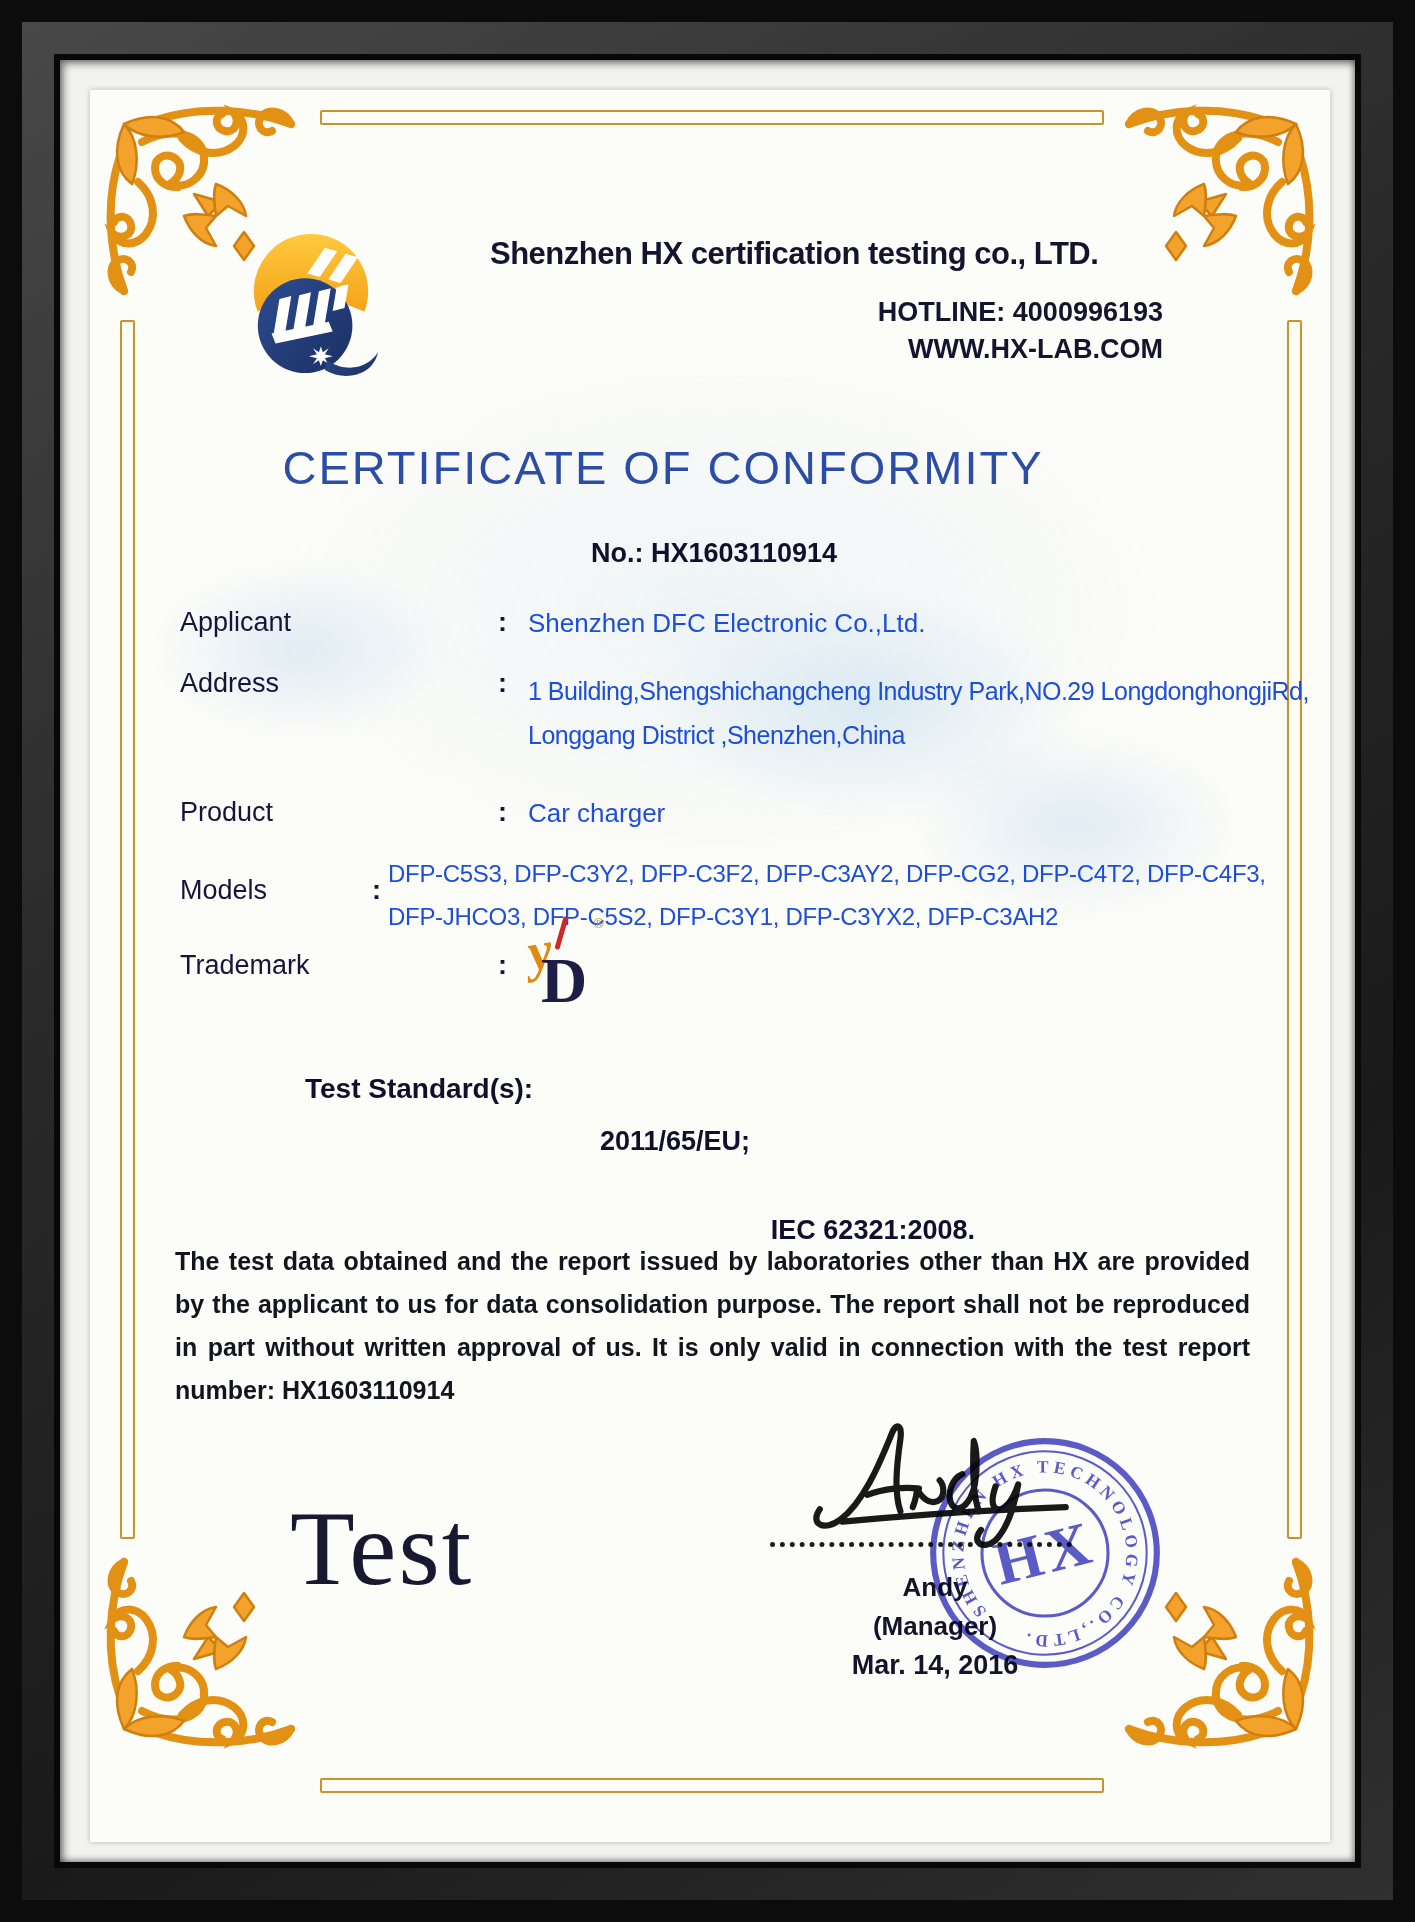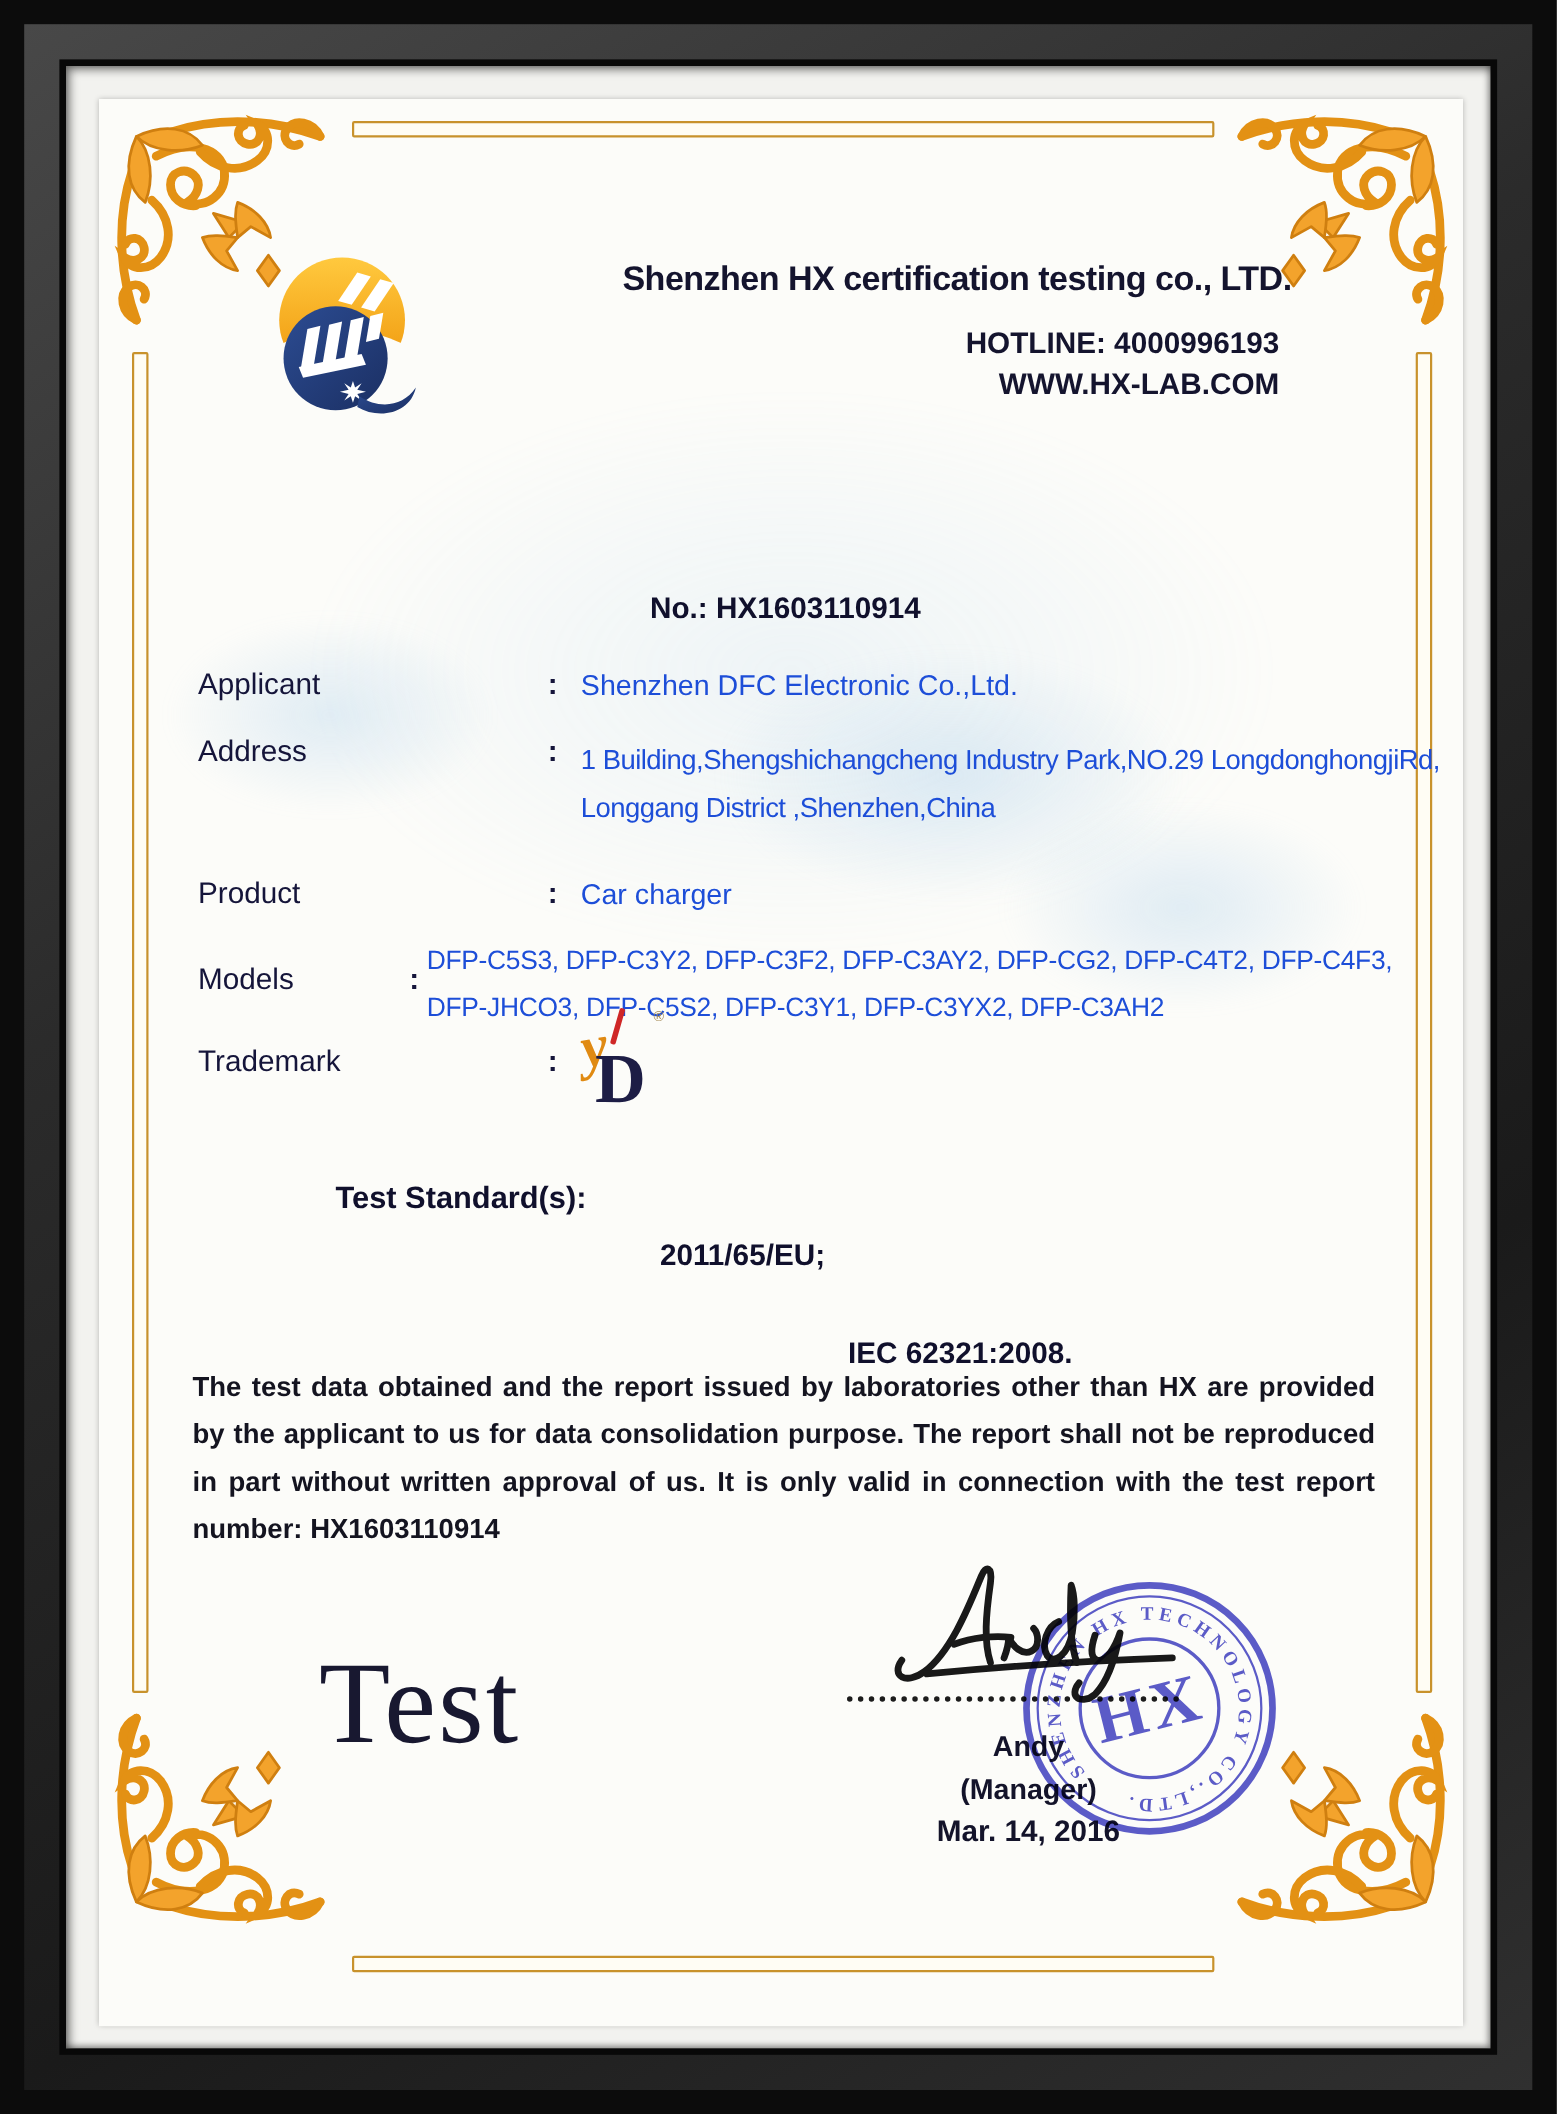--- a/index.html
+++ b/index.html
@@ -21,21 +21,21 @@
   
   .corner{position:absolute;width:200px;height:200px;}
   .corner.tr{transform:scaleX(-1);}
   .corner.bl{transform:scaleY(-1);}
   .corner.br{transform:scale(-1,-1);}
   .gbar{position:absolute;border:2px solid #c8922c;background:#fffdf4;border-radius:2px;}
   .gbar.h{height:11px;}
   .gbar.v{width:11px;}
   
   .logo{position:absolute;left:152px;top:138px;width:138px;height:152px;}
-  .company{position:absolute;left:400px;top:146px;width:760px;text-align:center;
+  .company{position:absolute;left:400px;top:146px;width:760px;text-align:left;
            font-size:31px;font-weight:bold;color:#14142e;letter-spacing:-.5px;}
   .hotline{position:absolute;right:167px;top:207px;font-size:27px;font-weight:bold;color:#14142e;}
   .website{position:absolute;right:167px;top:244px;font-size:27px;font-weight:bold;color:#14142e;}
   .title{position:absolute;left:0;top:350px;width:1146px;text-align:center;
          font-size:47px;color:#2b4da6;letter-spacing:2px;}
   .certno{position:absolute;left:324px;top:448px;width:600px;text-align:center;
           font-size:27px;font-weight:bold;color:#10102c;}
   
   .lbl{position:absolute;left:90px;font-size:27px;font-weight:normal;color:#15153a;}
   .col{position:absolute;font-size:27px;font-weight:bold;color:#15153a;}
@@ -154,20 +154,21 @@
         <path d="M96,58 l12,-3 l-4,24 l-12,3 z"></path>
         <polygon points="80,118 82,124 88,120 84,126 92,128 84,130 88,136 82,132 80,138 78,132 72,136 76,130 68,128 76,126 72,120 78,124"></polygon>
       </g>
       <path d="M86,132 C104,144 126,142 138,124 C133,148 104,154 84,142 z" fill="url(#glb)"></path>
     </svg>
 
     <div class="company">Shenzhen HX certification testing co., LTD.</div>
     <div class="hotline">HOTLINE: 4000996193</div>
     <div class="website">WWW.HX-LAB.COM</div>
 
+    <div class="title">CERTIFICATE OF CONFORMITY</div>
     <div class="certno">No.: HX1603110914</div>
 
     <div class="lbl" style="top:517px">Applicant</div>
     <div class="col" style="left:408px;top:517px">:</div>
     <div class="val" style="left:438px;top:518px">Shenzhen DFC Electronic Co.,Ltd.</div>
 
     <div class="lbl" style="top:578px">Address</div>
     <div class="col" style="left:408px;top:578px">:</div>
     <div class="val val2l addr" style="left:438px;top:579px">
       <div>1 Building,Shengshichangcheng Industry  Park,NO.29 LongdonghongjiRd,</div>

